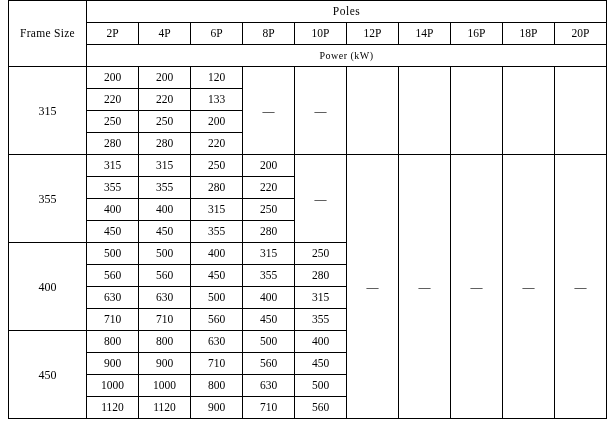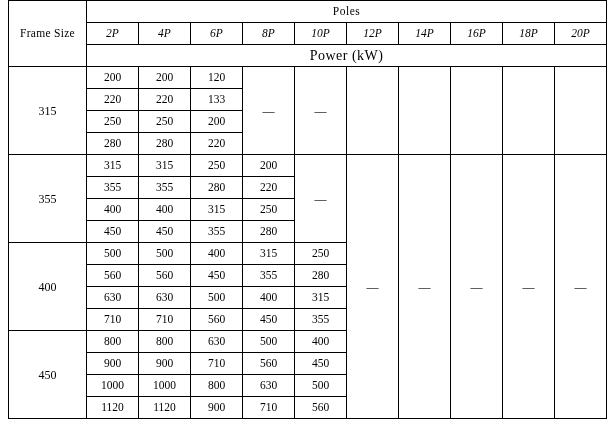--- a/index.html
+++ b/index.html
@@ -47,33 +47,32 @@
     font-weight: normal;
     line-height: 1;
     height: 21px;
   }
   .hdr-poles {
     font-size: 11.5px;
     letter-spacing: 0.5px;
     height: 19px;
   }
   .hdr-power {
-    font-size: 14px;
+    font-size: 10px;
     letter-spacing: 0.5px;
     height: 19px;
   }
   .framesize-hdr {
     font-size: 11.5px;
     letter-spacing: 0.3px;
     font-family: Liberation Serif, serif;
   }
   .pole-hdr {
     font-size: 11.5px;
     height: 19px;
-    font-style: italic;
   }
   .frame-label {
     font-size: 12px;
   }
   .dash {
     font-size: 12px;
   }
   .val {
     font-size: 11.5px;
   }

